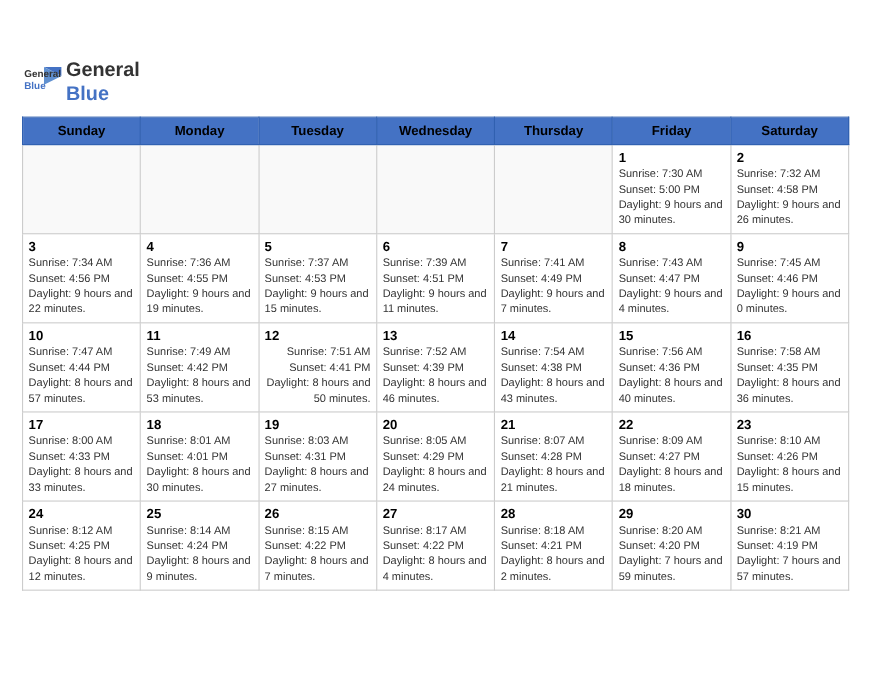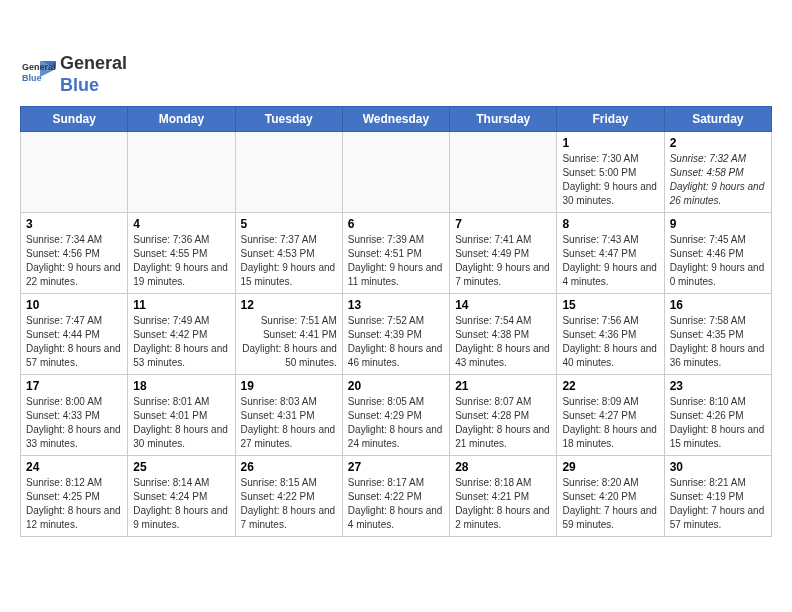--- a/index.html
+++ b/index.html
@@ -8,21 +8,21 @@
     .header { display: flex; justify-content: space-between; align-items: flex-start; margin-bottom: 10px; }
     .logo { display: flex; align-items: center; margin-top: 38px; }
     .logo-text { font-size: 18px; font-weight: bold; line-height: 1.2; }
     .logo-text .general { color: #333; }
     .logo-text .blue { color: #4472C4; }
     .logo-icon { width: 36px; height: 36px; margin-right: 4px; }
     .title-section { text-align: right; }
     .month-title { font-size: 36px; font-weight: bold; color: #333; }
     .subtitle { font-size: 16px; color: #555; }
     table { width: 100%; border-collapse: collapse; font-size: 11px; }
-    .day-header { background: #4472C4; color: #ffffff; text-align: center; padding: 5px 4px; font-weight: bold; font-size: 12px; border: 1px solid #3060b0; }
+    .day-header { background: #4472C4; color: #000000; text-align: center; padding: 5px 4px; font-weight: bold; font-size: 12px; border: 1px solid #3060b0; }
     td { border: 1px solid #ccc; vertical-align: top; padding: 4px 5px; width: 14.28%; height: 80px; background: #fff; }
     td.empty { background: #f9f9f9; }
     .day-num { font-weight: bold; font-size: 12px; margin-bottom: 2px; }
     .day-info { font-size: 10px; color: #333; line-height: 1.4; }
   </style>
 </head>
 <body>
 
 <div class="page">
   <div class="header">
@@ -64,21 +64,21 @@
           <td class="empty"></td>
           <td class="empty"></td>
           <td class="">
             <div class="day-num">1</div>
             <div class="day-info" style="white-space: pre-line;">Sunrise: 7:30 AM
 Sunset: 5:00 PM
 Daylight: 9 hours and 30 minutes.</div>
           </td>
           <td class="">
             <div class="day-num">2</div>
-            <div class="day-info" style="white-space: pre-line; font-style: italic;">Sunrise: 7:32 AM
+            <div class="day-info" style="white-space: pre-line;">Sunrise: 7:32 AM
 Sunset: 4:58 PM
 Daylight: 9 hours and 26 minutes.</div>
           </td>
         </tr>
         <tr>
           <td class="">
             <div class="day-num">3</div>
             <div class="day-info" style="white-space: pre-line;">Sunrise: 7:34 AM
 Sunset: 4:56 PM
 Daylight: 9 hours and 22 minutes.</div>

